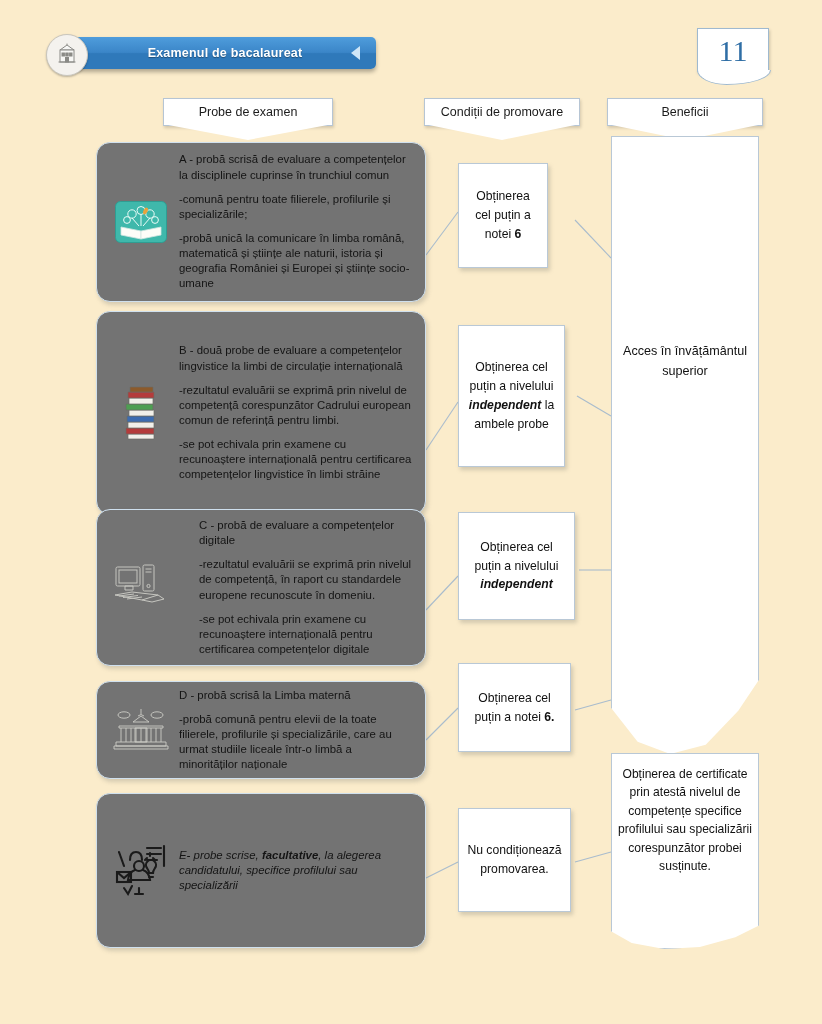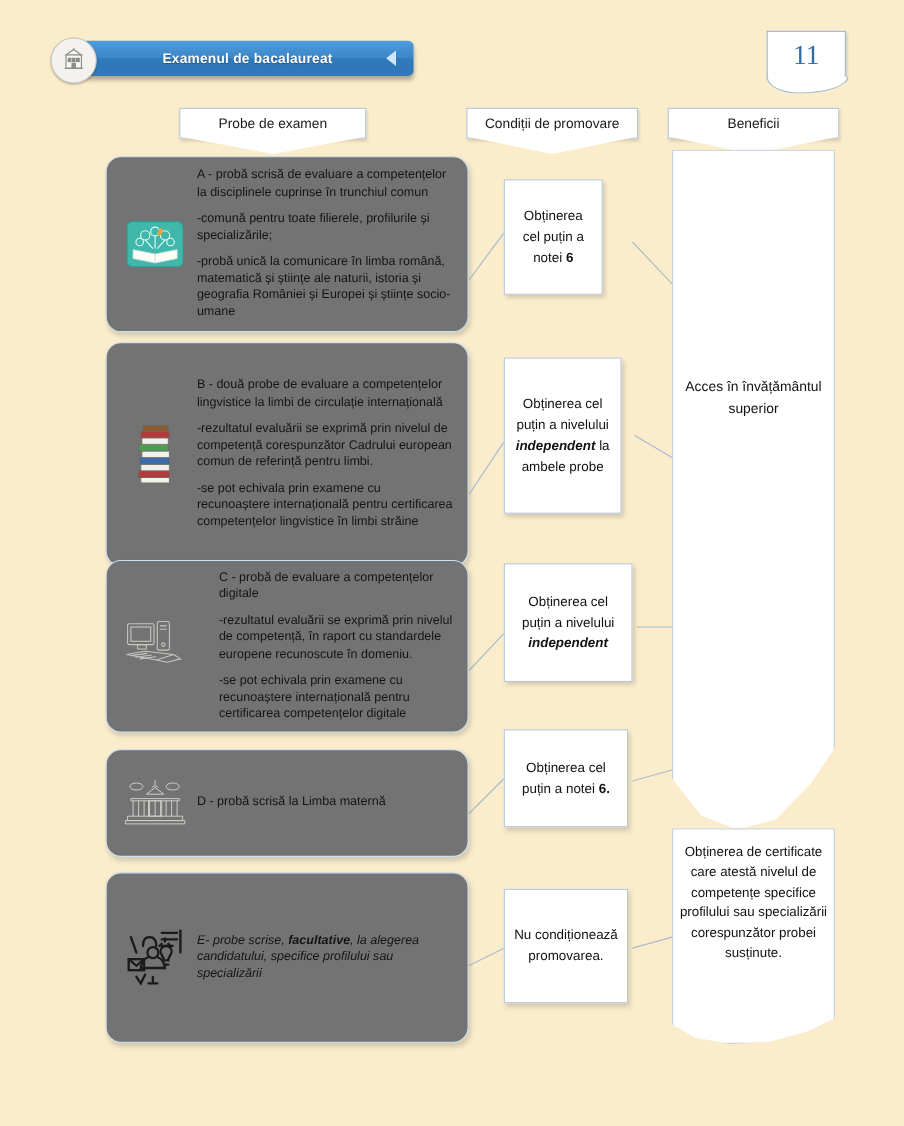--- a/index.html
+++ b/index.html
@@ -76,21 +76,21 @@
     left: -1px; bottom: -13px;
     width: 72px; height: 14px;
     background: #fff;
     border-left: 1px solid #9fb9cf;
     border-right: 1px solid #9fb9cf;
     border-bottom: 1px solid #9fb9cf;
     border-radius: 0 0 60% 40% / 0 0 100% 100%;
   }
   .page-number span {
     color: #2f6ea5;
-    font-size: 25px;
+    font-size: 30px;
     font-family: "Liberation Serif", serif;
   }
 
   
   .col-header {
     position: absolute;
     background: #fff;
     border: 1px solid #b6c5d4;
     box-shadow: 1px 2px 3px rgba(0,0,0,.16);
     display: flex; align-items: center; justify-content: center;
@@ -377,20 +377,21 @@
           <path d="M8 20 h44 v2 h-44 z"></path>
           <path d="M10 22 v14 M15 22 v14 M20 22 v14 M25 22 v14 M30 22 v14 M35 22 v14 M40 22 v14 M45 22 v14 M50 22 v14"></path>
           <path d="M5 36 h50 v4 h-50 z"></path>
           <path d="M3 40 h54 v3 h-54 z"></path>
           <path d="M24 22 h12 v14 h-12 z"></path>
         </g>
       </svg>
     </div>
     <div class="exam-body">
       <p>D - probă scrisă la Limba maternă</p>
+      <p>-probă comună pentru elevii de la toate filierele, profilurile și specializările, care au urmat studiile liceale într-o limbă a minorităților naționale</p>
     </div>
   </div>
 
   <div class="exam-card" id="card-e">
     <div class="exam-icon">
       <svg class="icon-svg" width="60" height="58" viewBox="0 0 60 58" aria-hidden="true">
         <g fill="none" stroke="#1a1a1a" stroke-width="2.1" stroke-linecap="round">
           <path d="M8 10 L13 24"></path>
           <path d="M19 18 q0 -8 6 -8 q6 0 6 8"></path>
           <path d="M36 6 h14 M36 12 h14 M36 18 h10"></path>
@@ -428,16 +429,16 @@
     <span><span>Nu condiționează promovarea.</span></span>
   </div>
 
   <div class="benefit-scroll">
     <div class="sheet"></div>
     <div class="label">Acces în învățământul superior</div>
   </div>
 
   <div class="benefit-note">
     <div class="sheet"></div>
-    <div class="label">Obținerea de certificate care atestă nivelul de competențe specifice profilului sau specializării corespunzător probei susținute.</div>
+    <div class="label">Obținerea de certificate prin atestă nivelul de competențe specifice profilului sau specializării corespunzător probei susținute.</div>
   </div>
 
 </div>
 
 </body></html>

